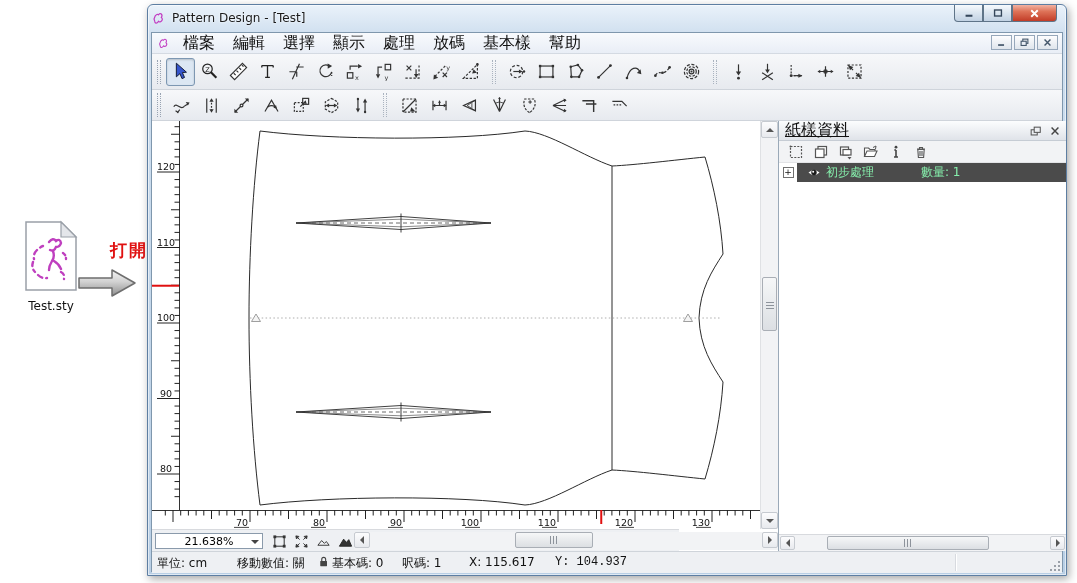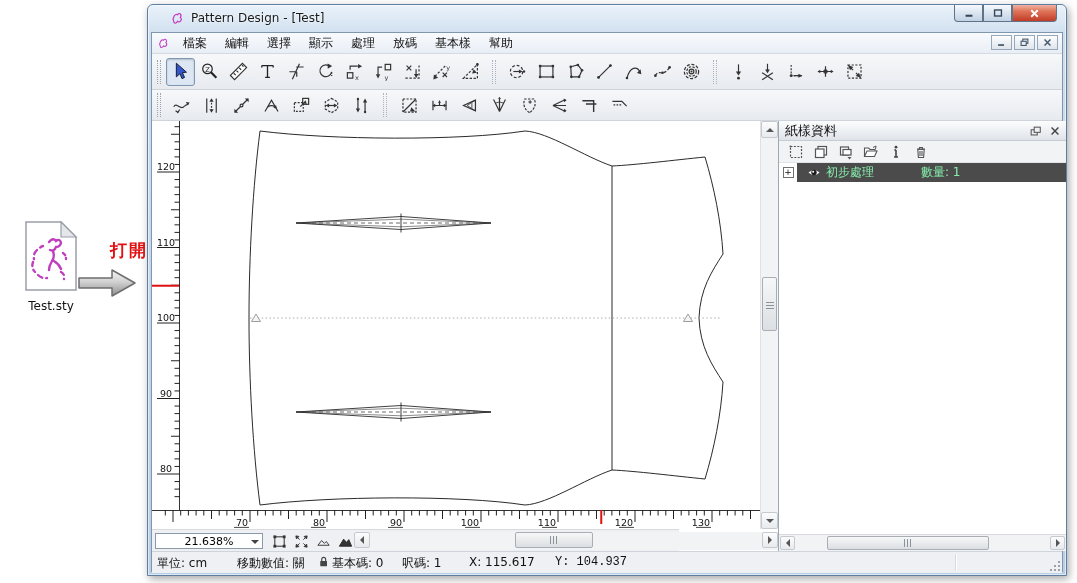--- a/index.html
+++ b/index.html
@@ -8,33 +8,33 @@
   
   .desktop-file{position:absolute;left:16px;top:220px;width:70px;text-align:center;}
   .file-label{font-size:12px;color:#111;margin-top:3px;}
   .open-label{position:absolute;left:86px;top:239px;font-size:17px;font-weight:bold;color:#e01010;letter-spacing:2px;margin-left:24px;}
   .open-arrow{position:absolute;left:77px;top:265px;}
   
   .app-window{position:absolute;left:147px;top:4px;width:920px;height:572px;
     border:1px solid #5d7ea2;border-radius:6px 6px 0 0;
     background:linear-gradient(180deg,#eaf2fa,#cfdfef 30px,#b9cfe5);
     box-shadow:inset 0 0 0 1px rgba(255,255,255,.55),2px 3px 8px rgba(0,0,0,.35);}
-  .titlebar{height:26px;display:flex;align-items:center;padding:0 22px;position:relative;}
+  .titlebar{height:26px;display:flex;align-items:center;padding:0 3px;position:relative;}
   .title-text{font-size:12px;color:#1a1a1a;margin-left:6px;text-shadow:0 0 3px #fff;}
   .win-controls{position:absolute;right:9px;top:0;display:flex;}
   .wbtn{width:29px;height:17px;border:1px solid #5f7488;border-top:none;display:flex;align-items:center;justify-content:center;
     background:linear-gradient(#f7fafd,#dde7f1 45%,#c2d2e3);}
   .wbtn.min{border-radius:0 0 0 4px;}
   .wbtn.close{width:45px;border-radius:0 0 4px 0;background:linear-gradient(#f2b2a2,#de7358 40%,#c23c27);}
   
   .window-body{position:absolute;left:3px;right:3px;top:27px;bottom:3px;background:#eef0f3;
     border:1px solid #7f97ad;display:flex;flex-direction:column;}
   .menubar{height:21px;background:linear-gradient(#f8fafd,#e9eef6);border-bottom:1px solid #d4dae2;
     display:flex;align-items:center;padding:0 5px;position:relative;flex:none;}
-  .menu-item{font-size:12px;color:#111;padding:1px 9px;}
+  .menu-item{font-size:16px;color:#111;padding:1px 9px;}
   .mdi-controls{position:absolute;right:4px;top:2px;display:flex;gap:2px;}
   .mdibtn{width:21px;height:15px;border:1px solid #96a7ba;background:linear-gradient(#fdfdfe,#dfe5ec);
     display:flex;align-items:center;justify-content:center;}
   .toolbar{background:linear-gradient(#f7f8fa,#e7eaef);border-bottom:1px solid #cfd4db;
     display:flex;align-items:center;padding:0 3px;flex:none;}
   .tb1{height:36px;}
   .tb2{height:31px;}
   .tb-grip{width:4px;height:24px;border-left:1px dotted #98a3b2;border-right:1px dotted #98a3b2;margin:0 5px 0 2px;}
   .tb-sep{width:4px;height:24px;border-left:1px dotted #aab3bf;border-right:1px dotted #aab3bf;margin:0 7px;}
   .tbtn{width:29px;height:28px;display:flex;align-items:center;justify-content:center;border:1px solid transparent;}
@@ -64,21 +64,21 @@
   .grip-h{width:9px;height:8px;background:repeating-linear-gradient(90deg,#8d939b 0 1px,transparent 1px 3px);}
   .grip-v{width:8px;height:9px;background:repeating-linear-gradient(0deg,#8d939b 0 1px,transparent 1px 3px);}
   .tri{width:0;height:0;border:4px solid transparent;}
   .tri.up{border-bottom-color:#555;margin-top:-4px;}
   .tri.down{border-top-color:#555;margin-bottom:-4px;}
   .tri.left{border-right-color:#555;margin-left:-4px;}
   .tri.right{border-left-color:#555;margin-right:-4px;}
   
   .right-panel{width:288px;border-left:1px solid #9aa9b8;background:#fff;display:flex;flex-direction:column;flex:none;}
   .panel-title{height:20px;background:linear-gradient(#fcfdfe,#dfe3e9);border-bottom:1px solid #c6ccd4;
-    display:flex;align-items:center;padding:0 6px;font-size:13px;color:#111;flex:none;position:relative;}
+    display:flex;align-items:center;padding:0 6px;font-size:16px;color:#111;flex:none;position:relative;text-decoration:underline;}
   .ptbtns{position:absolute;right:4px;top:3px;display:flex;gap:4px;}
   .ptbtn{width:15px;height:14px;display:flex;align-items:center;justify-content:center;}
   .panel-toolbar{height:22px;display:flex;align-items:center;gap:9px;padding:0 9px;background:#f2f3f5;
     border-bottom:1px solid #e2e3e6;flex:none;}
   .panel-toolbar .pico{width:16px;height:16px;}
   .tree{flex:1;background:#fff;overflow:hidden;}
   .tree-row{height:19px;display:flex;align-items:stretch;}
   .exp-cell{width:18px;background:#fff;display:flex;align-items:center;justify-content:center;flex:none;}
   .expander{width:11px;height:11px;border:1px solid #707070;background:#fff;font-size:9px;line-height:9px;
     text-align:center;color:#111;}

